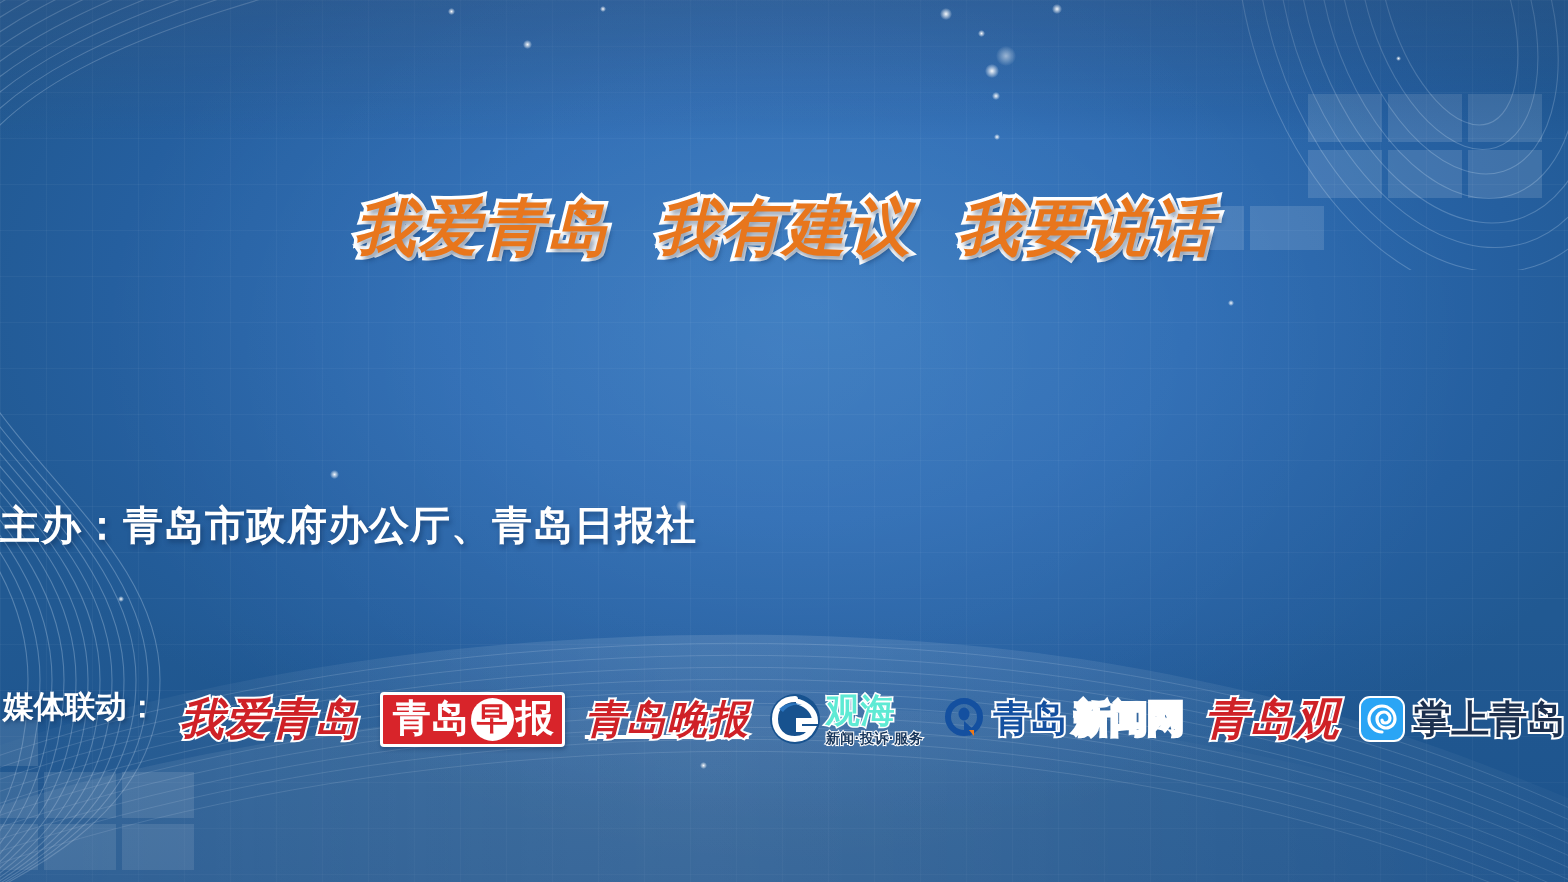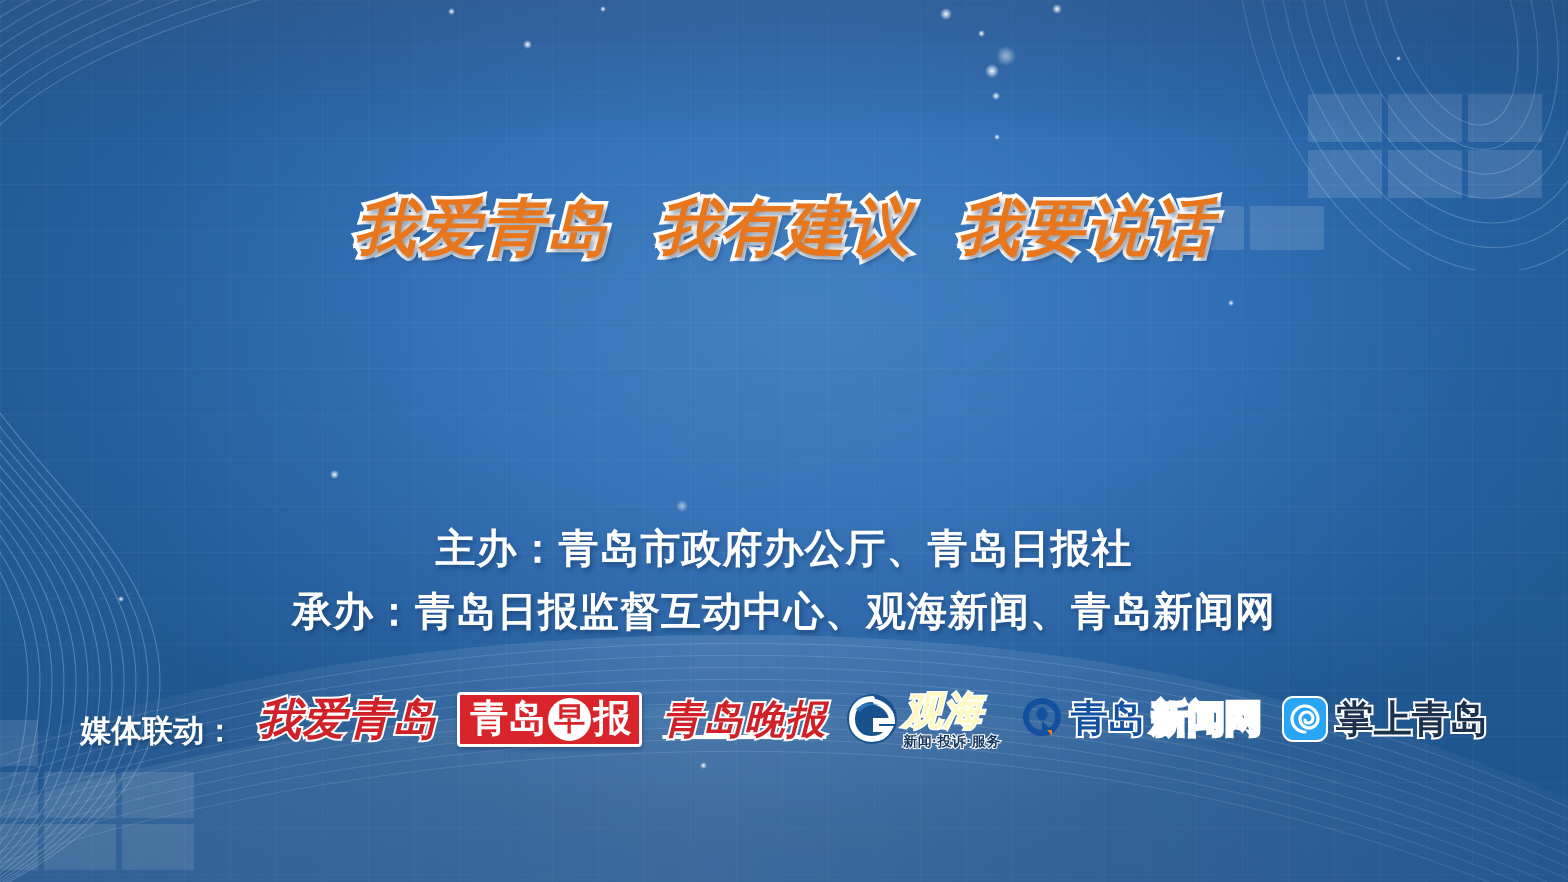--- a/index.html
+++ b/index.html
@@ -131,41 +131,41 @@
   .main-title .mt-fill {
     position: relative;
     background: linear-gradient(to bottom, #f0b422 0%, #eca81d 30%, #e88a1b 62%, #e2701a 88%, #df6818 100%);
     -webkit-background-clip: text;
     background-clip: text;
     color: transparent;
   }
 
   .org-lines {
     position: absolute;
-    top: 517px;
+    top: 494px;
     left: 0; right: 0;
-    text-align: center;
+    text-align: left;
   }
   .org-line {
     color: #ffffff;
     font-size: 40px;
     font-weight: bold;
     letter-spacing: 1px;
     line-height: 1.58;
     text-shadow: 2px 3px 5px rgba(8,38,78,0.45);
     white-space: nowrap;
   }
 
   
   .media-row {
     position: absolute;
     left: 0; right: 0;
     top: 686px;
     display: flex;
-    align-items: flex-end;
+    align-items: flex-start;
     justify-content: center;
     gap: 20px;
   }
   .media-label {
     color: #ffffff;
     font-size: 31px;
     font-weight: bold;
     letter-spacing: 0px;
     text-shadow: 2px 2px 4px rgba(8,38,78,0.5);
     white-space: nowrap;
@@ -225,24 +225,23 @@
   }
 
   
   .logo-guanhai { gap: 5px; }
   .gh-g {
     width: 52px; height: 52px;
     flex: 0 0 52px;
   }
   .gh-text { display: flex; flex-direction: column; line-height: 1; }
   .gh-main {
-    color: #fef9c3;
-    font-size: 39px;
-    font-weight: bold;
-    font-style: italic;
+    color: #5eead4;
+    font-size: 34px;
+    font-weight: bold;
     font-family: "DejaVu Serif", "Liberation Serif", serif;
     -webkit-text-stroke: 3px #ffffff;
     paint-order: stroke fill;
     letter-spacing: 1px;
   }
   .gh-sub {
     color: #17365c;
     font-size: 14px;
     font-weight: bold;
     letter-spacing: 0.5px;
@@ -385,21 +384,20 @@
 
   <div class="content">
 
     <div class="tagline">
       <span>我爱青岛</span><span class="gap"></span><span>我有建议</span><span class="gap"></span><span>我要说话</span>
     </div>
 
 
     <div class="org-lines">
       <div class="org-line">主办：青岛市政府办公厅、青岛日报社</div>
-      <div class="org-line">承办：青岛日报监督互动中心、观海新闻、青岛新闻网</div>
     </div>
 
     <div class="media-row">
 
       <span class="media-label">媒体联动：</span>
 
       <div class="logo logo-qdrb">
         <span class="script-red">我爱青岛</span>
       </div>
 
@@ -431,20 +429,23 @@
         <svg class="qn-icon" viewBox="0 0 44 44">
           <circle cx="21" cy="20" r="16" fill="none" stroke="#1450a0" stroke-width="6"></circle>
           <ellipse cx="21" cy="17" rx="5.5" ry="6.5" fill="#1450a0"></ellipse>
           <path d="M21,24 L21,33 L27,39 L31,33 Z" fill="#1450a0"></path>
           <path d="M26,33 L31,33 L31,39 Z" fill="#ef7a17"></path>
         </svg>
         <span class="qn-txt qn-blue">青岛</span>
         <span class="qn-txt qn-orange">新闻网</span>
       </div>
 
+      <div class="logo logo-qdg">
+        <span class="script-red">青岛观</span>
+      </div>
 
       <div class="logo logo-zsqd">
         <svg class="zs-icon" viewBox="0 0 46 46">
           <rect x="1" y="1" width="44" height="44" rx="10" fill="#2aa5f5" stroke="#ffffff" stroke-width="2"></rect>
           <path d="M23,36 C16,36 10,30 10,23 C10,16 16,10 23,10 C30,10 36,16 36,23 C36,28 32,32 27,32 C22,32 18,28 18,23 C18,19 21,16 25,16 C28,16 31,19 31,22 C31,25 29,27 26,27 C24,27 23,26 23,24" fill="none" stroke="#ffffff" stroke-width="3.2" stroke-linecap="round"></path>
         </svg>
         <span class="zs-txt">掌上青岛</span>
       </div>
 
     </div>

